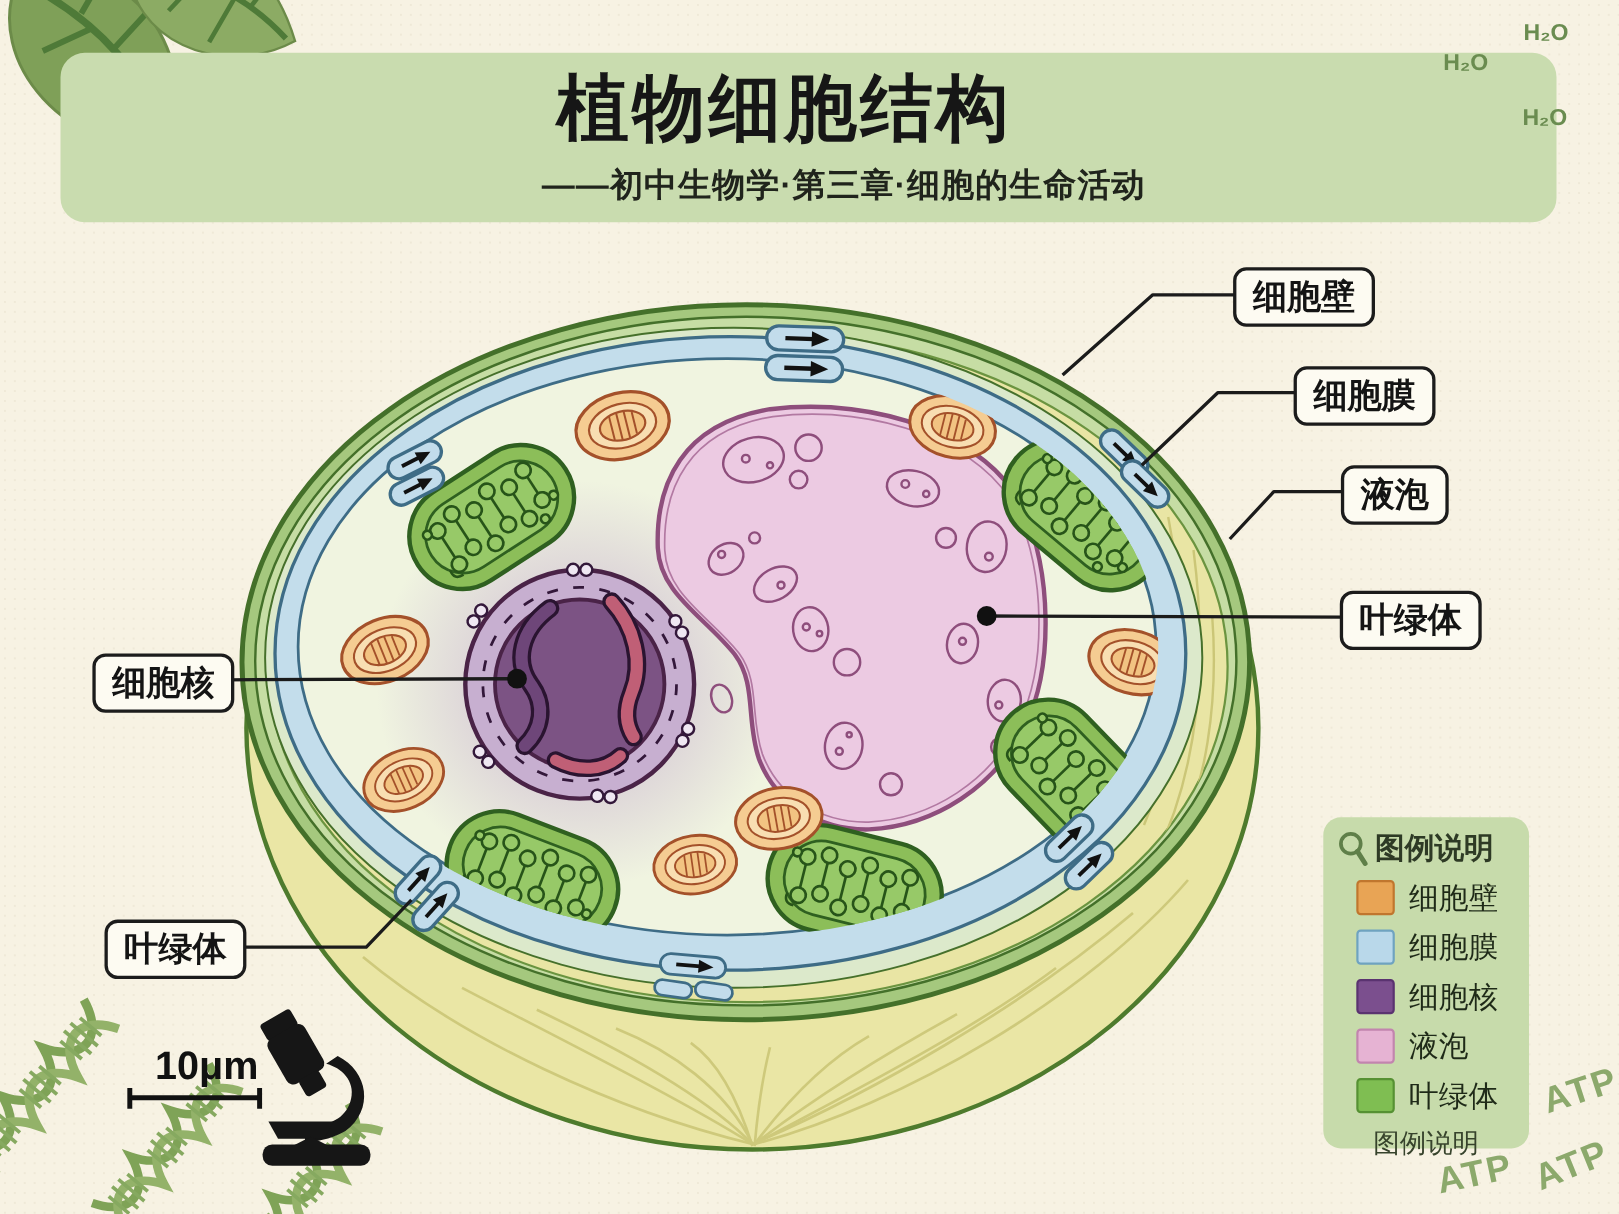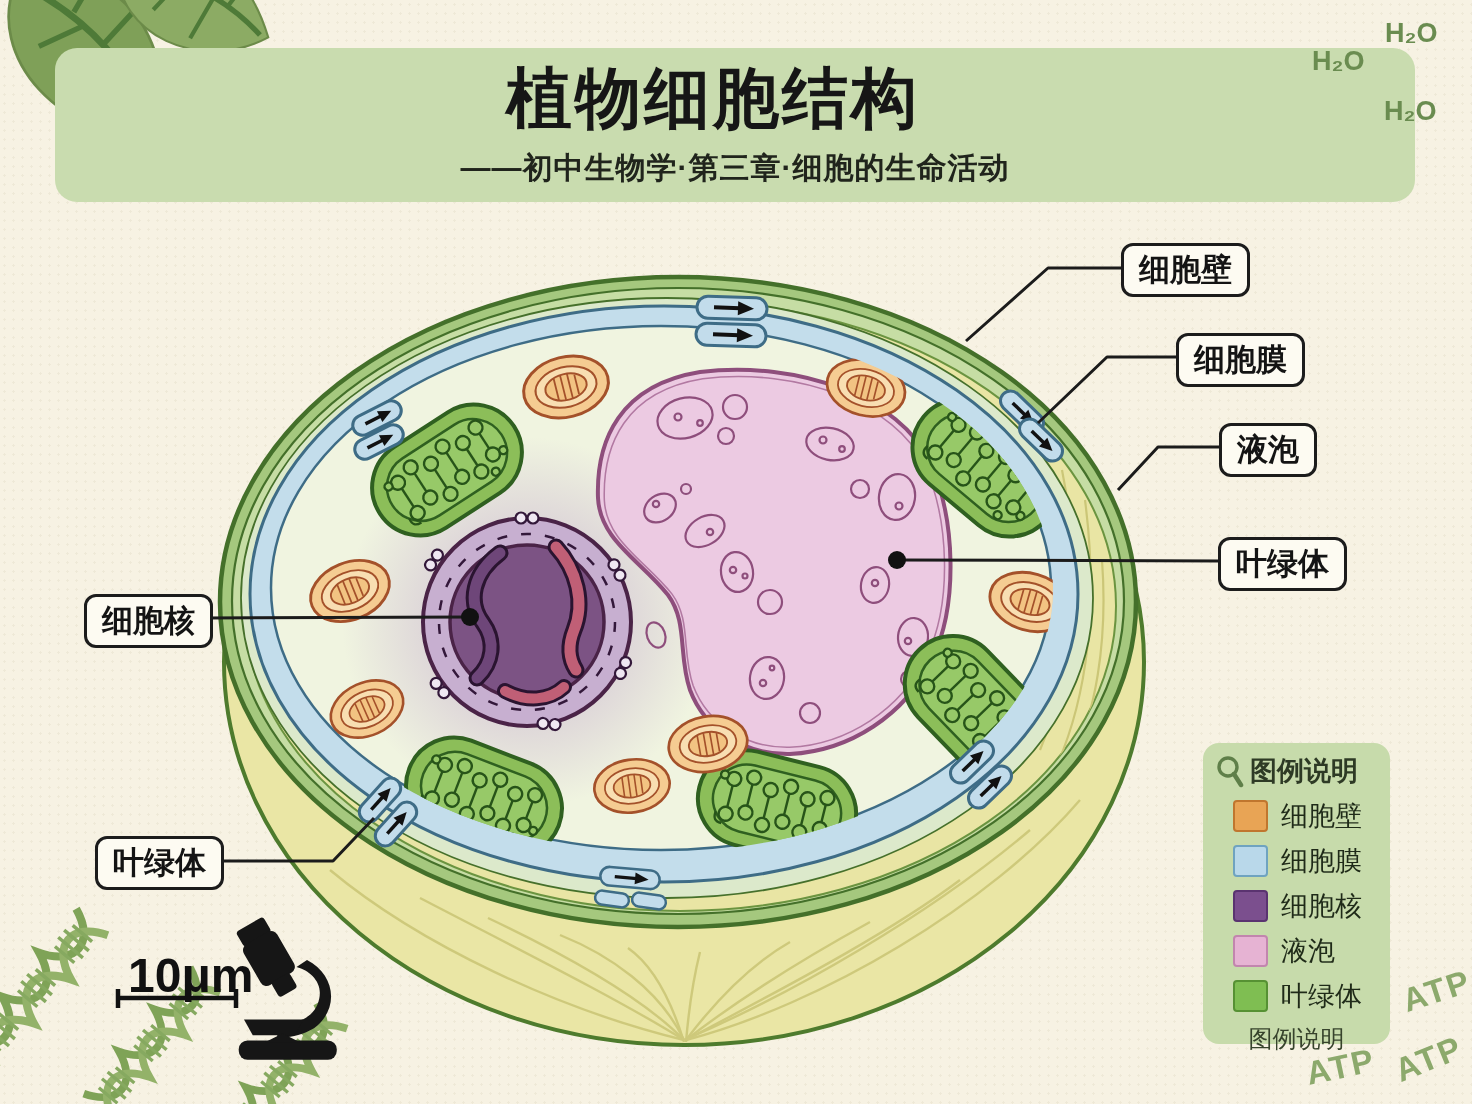--- a/index.html
+++ b/index.html
@@ -8,39 +8,39 @@
   #stage{position:relative;width:1472px;height:1104px;background:#F7F2E3;
          background-image:radial-gradient(rgba(190,178,145,.14) 1px, transparent 1.2px);
          background-size:9px 9px;overflow:hidden;}
   #art{position:absolute;left:0;top:0;}
   
   .banner{position:absolute;left:55px;top:48px;width:1360px;height:154px;
           background:#C9DCAF;border-radius:22px;}
   .title{position:absolute;left:55px;top:54px;width:1316px;text-align:center;
          font-size:66px;font-weight:900;color:#161616;letter-spacing:3px;}
   .subtitle{position:absolute;left:55px;top:148px;width:1360px;text-align:center;
-            font-size:30px;font-weight:700;color:#20241c;letter-spacing:1px;}
+            font-size:30px;font-weight:700;color:#20241c;letter-spacing:1px;padding-left:32px;}
   
   .callout{position:absolute;background:#FDFBF2;border:3px solid #1c1c1c;border-radius:12px;
            padding:3px 15px;font-size:31px;font-weight:600;color:#141414;white-space:nowrap;}
   
-  .h2o{position:absolute;font-size:27px;font-weight:800;color:#6A8C50;text-align:right;}
+  .h2o{position:absolute;font-size:21px;font-weight:800;color:#6A8C50;text-align:right;}
   .atp{position:absolute;font-size:33px;font-weight:800;color:#8CA96C;letter-spacing:2px;}
   
   .legend{position:absolute;left:1203px;top:743px;width:187px;height:301px;
           background:#C7DBAB;border-radius:16px;box-sizing:border-box;padding:8px 10px;}
   .legend-header{display:flex;align-items:center;gap:5px;font-size:27px;font-weight:700;
                  color:#2E3A25;margin:2px 0 4px 2px;}
   .legend-row{display:flex;align-items:center;gap:13px;margin:9px 0 9px 20px;
               font-size:27px;color:#1f2a18;font-weight:500;}
   .swatch{width:31px;height:28px;border-radius:4px;border:2.5px solid #666;flex:0 0 auto;}
   .legend-footer{text-align:center;font-size:24px;color:#37432C;margin-top:6px;}
   
   .scale-label{position:absolute;left:128px;top:948px;width:120px;text-align:center;
-               font-size:48px;font-weight:600;color:#111;}
+               font-size:36px;font-weight:600;color:#111;}
 </style>
 </head>
 <body>
 
 <div id="stage">
 
 <svg id="art" width="1472" height="1104" viewBox="0 0 1472 1104">
   <defs>
     <radialGradient id="nucGlow">
       <stop offset="0%" stop-color="#B493C8" stop-opacity="0.55"></stop>

